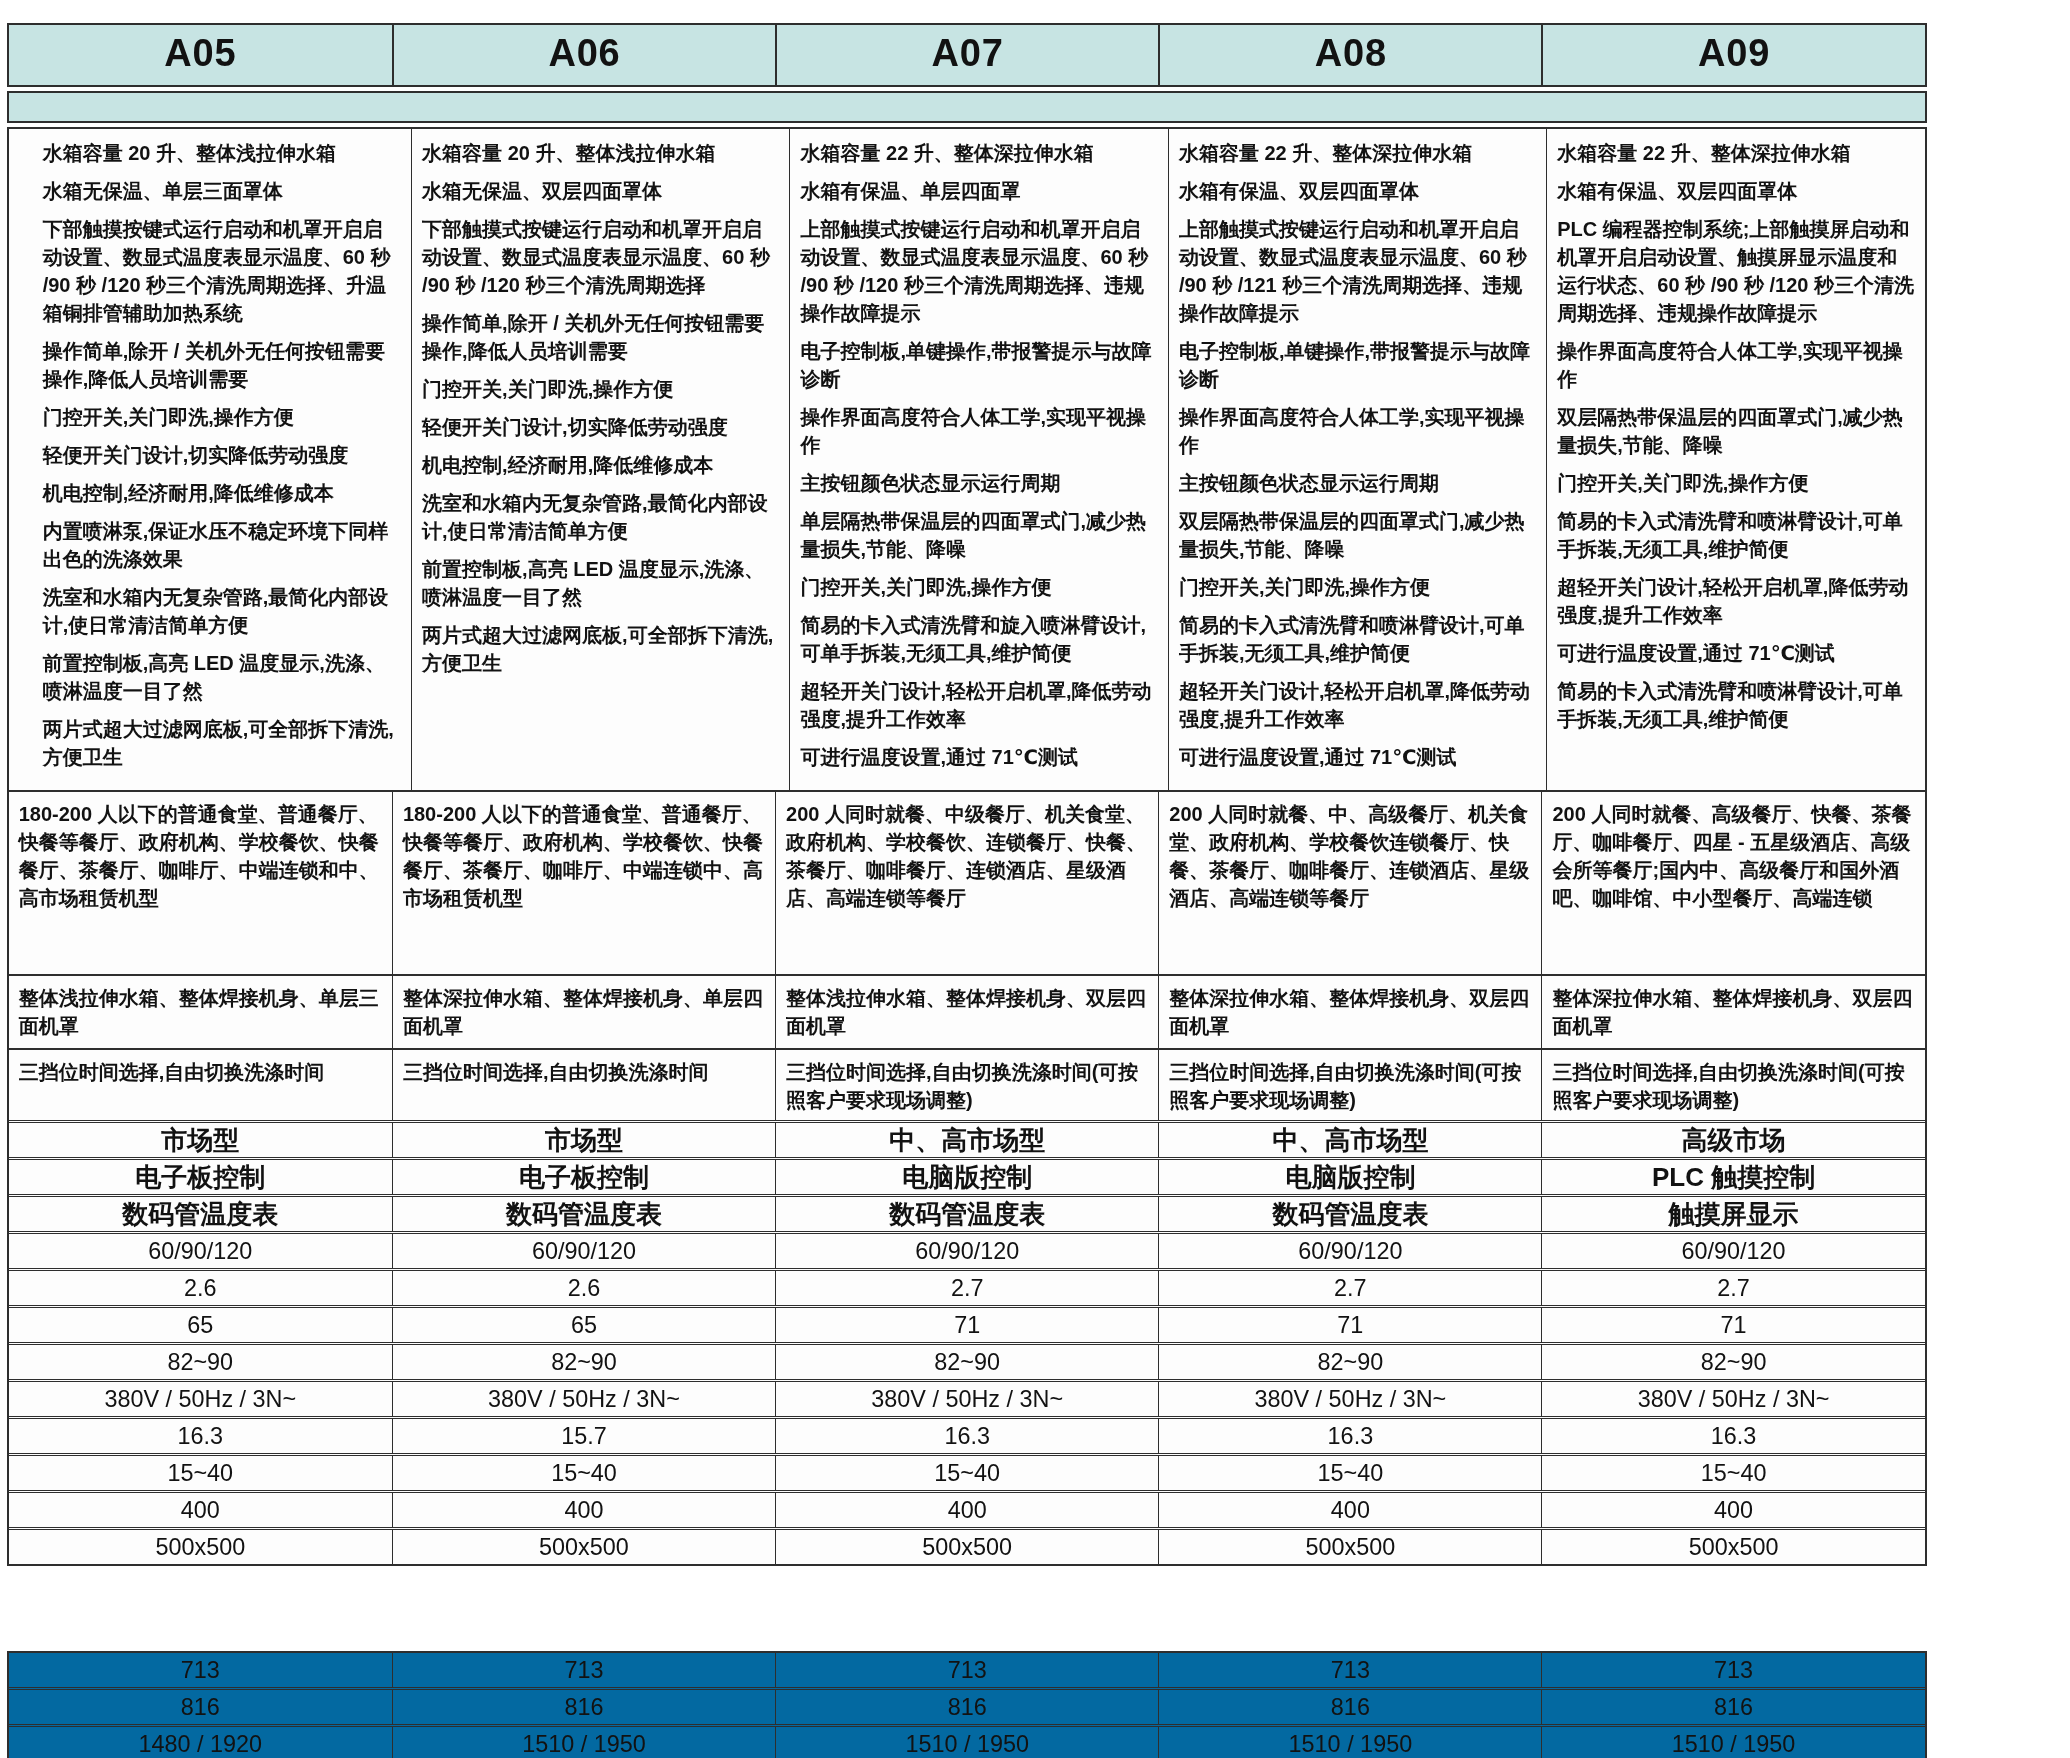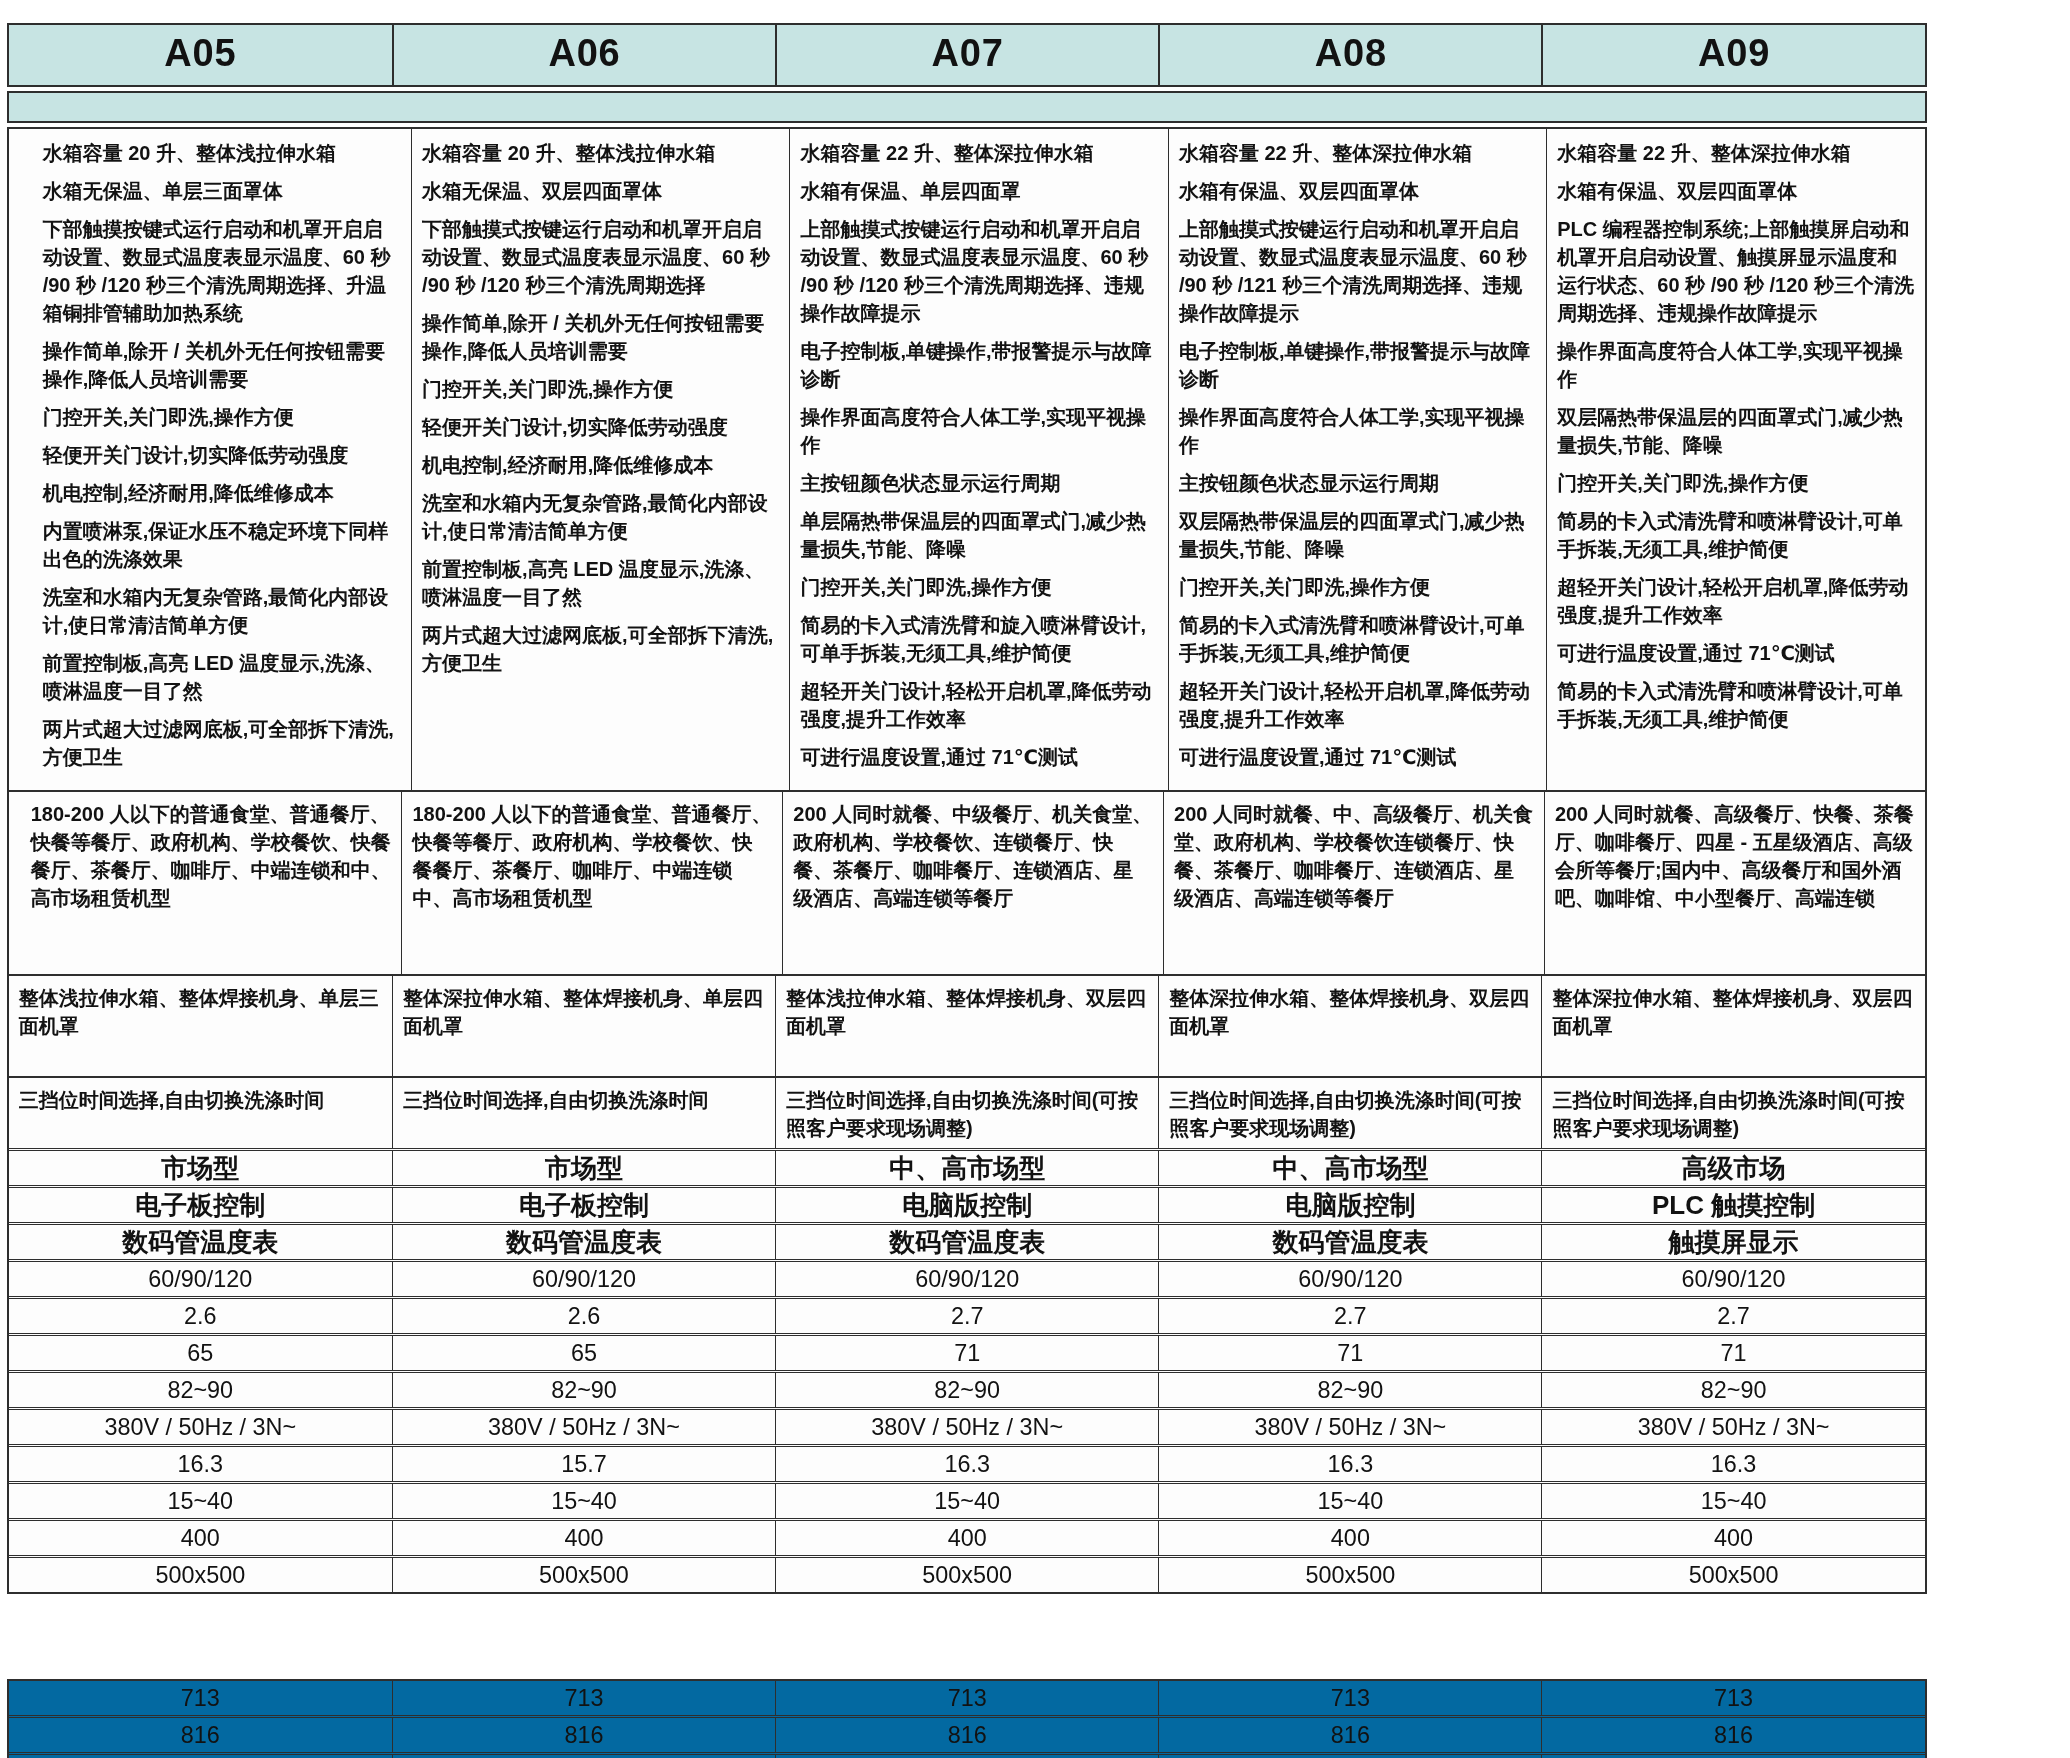--- a/index.html
+++ b/index.html
@@ -22,22 +22,22 @@
   .main .section:first-child{border-top:none;padding-left:24px;}
   .main .spec-row{border-top:3.3px double #2e2e2e;}
   .dims .spec-row{border-top:3.3px double #2e2e2e;}
   .dims .spec-row:first-child{border-top:none;}
   .cell{border-left:1.7px solid #2e2e2e;overflow:hidden;}
   .cell:first-child{border-left:none;}
   
   .features-row{height:661px;}
   .features-cell{padding:10px 10px 0;font-size:20px;line-height:28px;font-weight:600;}
   .feature{margin:0 0 10px;}
-  .application-row{height:184px;padding-left:12px;}
-  .structure-row{height:102px;}
+  .application-row{height:184px;}
+  .structure-row{height:74px;}
   .time-row{height:72px;}
   .text-cell{padding:8.3px 10px 0;font-size:20px;line-height:28px;font-weight:600;}
   
   .spec-row .cell{height:34px;line-height:34px;text-align:center;
                   font-size:23.4px;font-weight:500;white-space:nowrap;}
   .spec-row.label .cell{font-size:26px;font-weight:700;}
   .gap{height:37px;}
 </style>
 </head>
 <body>

